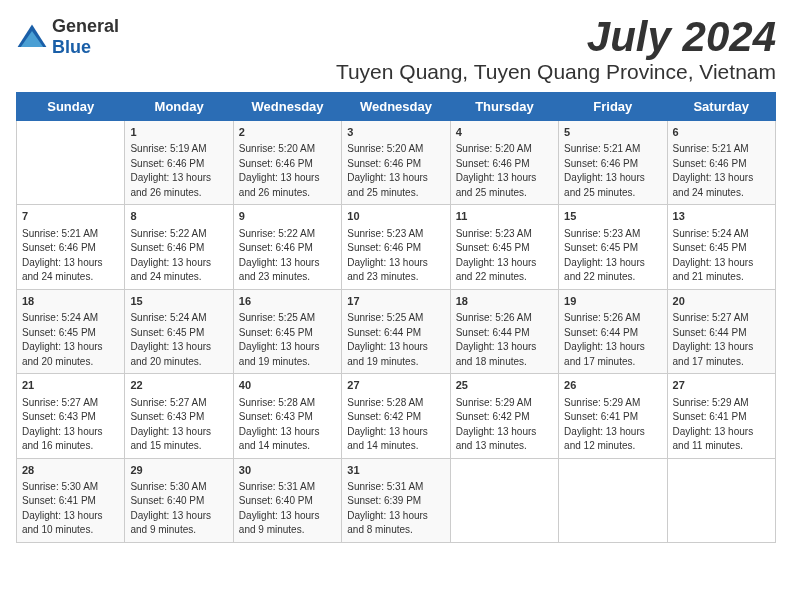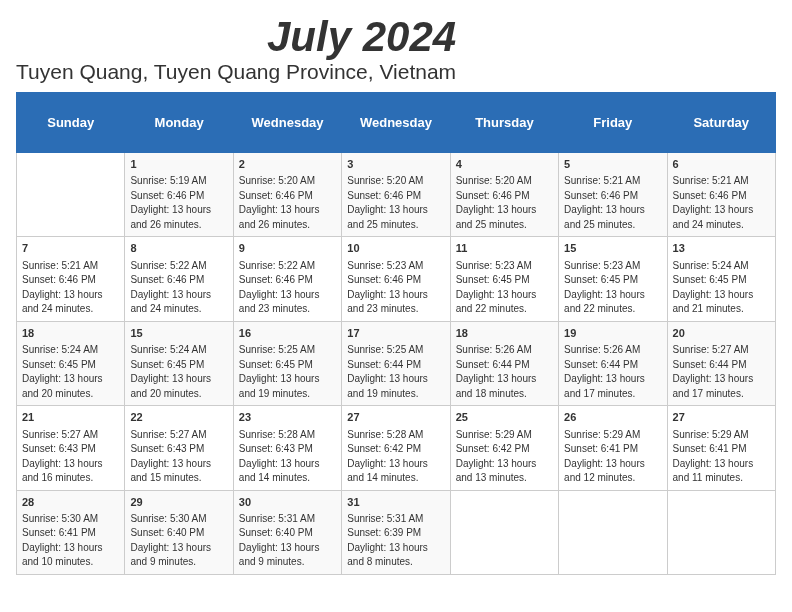--- a/index.html
+++ b/index.html
@@ -43,21 +43,21 @@
     table {
       width: 100%;
       border-collapse: collapse;
       margin-top: 8px;
     }
     thead tr th {
       background-color: #2b6db5;
       color: #fff;
       font-size: 13px;
       font-weight: bold;
-      padding: 22px 4px;
+      padding: 6px 4px;
       text-align: center;
       border: 1px solid #2b6db5;
     }
     tbody tr td {
       border: 1px solid #ccc;
       vertical-align: top;
       padding: 4px 5px;
       width: calc(100% / 7);
       min-height: 70px;
       font-size: 10.5px;
@@ -82,20 +82,30 @@
       line-height: 1.45;
     }
     .empty-cell {
       background: #fff !important;
     }
   </style>
 </head>
 <body>
 
 <div class="header-area">
+  <div class="logo">
+    <svg class="logo-icon" viewBox="0 0 40 35" xmlns="http://www.w3.org/2000/svg">
+      <polygon points="20,2 38,30 2,30" fill="#1a5fa8"></polygon>
+      <polygon points="20,10 34,30 6,30" fill="#4a9fd4"></polygon>
+    </svg>
+    <div>
+      <span style="font-size:18px;font-weight:bold;color:#333;">General</span><br>
+      <span style="font-size:18px;font-weight:bold;color:#1a5fa8;">Blue</span>
+    </div>
+  </div>
   <div class="title-area">
     <div class="month-title">July 2024</div>
     <div class="subtitle">Tuyen Quang, Tuyen Quang Province, Vietnam</div>
   </div>
 </div>
 
 <table>
   <thead>
     <tr>
     <th>Sunday</th>
@@ -198,21 +208,21 @@
       <tr>
         <td>
           <span class="day-number">21</span>
           <div class="day-details">Sunrise: 5:27 AM<br>Sunset: 6:43 PM<br>Daylight: 13 hours<br>and 16 minutes.</div>
         </td>
         <td>
           <span class="day-number">22</span>
           <div class="day-details">Sunrise: 5:27 AM<br>Sunset: 6:43 PM<br>Daylight: 13 hours<br>and 15 minutes.</div>
         </td>
         <td>
-          <span class="day-number">23</span>
+          <span class="day-number">40</span>
           <div class="day-details">Sunrise: 5:28 AM<br>Sunset: 6:43 PM<br>Daylight: 13 hours<br>and 14 minutes.</div>
         </td>
         <td>
           <span class="day-number">27</span>
           <div class="day-details">Sunrise: 5:28 AM<br>Sunset: 6:42 PM<br>Daylight: 13 hours<br>and 14 minutes.</div>
         </td>
         <td>
           <span class="day-number">25</span>
           <div class="day-details">Sunrise: 5:29 AM<br>Sunset: 6:42 PM<br>Daylight: 13 hours<br>and 13 minutes.</div>
         </td>

